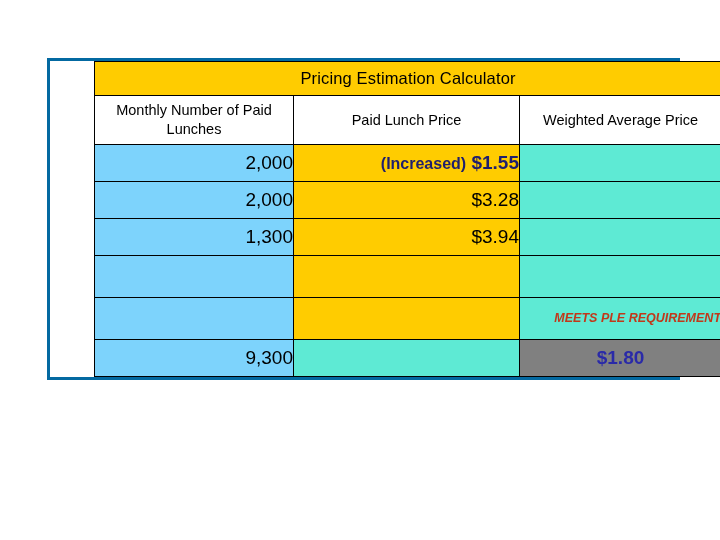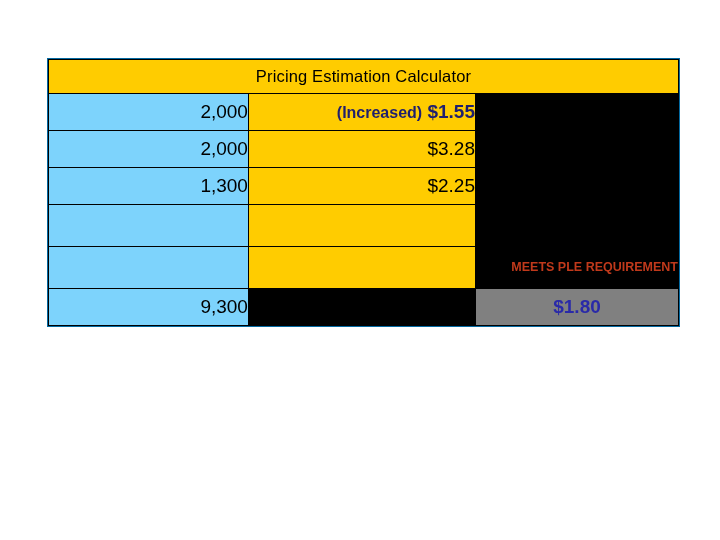--- a/index.html
+++ b/index.html
@@ -20,23 +20,24 @@
     width: 720px;
     height: 540px;
   }
 
   
   .calculator {
     position: absolute;
     left: 47px;
     top: 58px;
     width: 633px;
-    border: 1px solid #0369a1;
+    border: 3px solid #0369a1;
     box-sizing: border-box;
     background: #ffffff;
+    padding-left: 44px;
   }
 
   .calc-table {
     border-collapse: collapse;
     table-layout: fixed;
     width: 100%;
   }
 
   .calc-table td {
     border: 1.5px solid #000000;
@@ -84,22 +85,23 @@
   }
   .cell.num {
     text-align: right;
     background: #7dd3fc;
   }
   .cell.yellow {
     background: #ffcc00;
     text-align: right;
   }
   .cell.plain {
-    background: #000000;
-    text-align: right;
+    background: #5eead4;
+    text-align: right;
+    font-style: italic;
   }
   .cell.tall {
     height: 42px;
   }
   .cell.gray {
     background: #808080;
     text-align: center;
   }
 
   
@@ -141,39 +143,44 @@
         <col style="width:226px">
         <col style="width:202px">
       </colgroup>
       <tbody>
 
         <tr>
           <td class="title-cell" colspan="3">Pricing Estimation Calculator</td>
         </tr>
 
 
+        <tr>
+          <td class="hdr-cell">Monthly Number of Paid Lunches</td>
+          <td class="hdr-cell">Paid Lunch Price</td>
+          <td class="hdr-cell">Weighted Average Price</td>
+        </tr>
 
         <tr>
           <td class="cell num">2,000</td>
           <td class="cell yellow">
             <span class="increased">(Increased)</span>
             <span class="navy-bold">$1.55</span>
           </td>
           <td class="cell plain"></td>
         </tr>
 
         <tr>
           <td class="cell num">2,000</td>
           <td class="cell yellow">$3.28</td>
           <td class="cell plain"></td>
         </tr>
 
         <tr>
           <td class="cell num">1,300</td>
-          <td class="cell yellow">$2.25</td>
+          <td class="cell yellow">$3.94</td>
           <td class="cell plain"></td>
         </tr>
 
         <tr>
           <td class="cell num tall"></td>
           <td class="cell yellow tall"></td>
           <td class="cell plain tall"></td>
         </tr>
 
         <tr>

